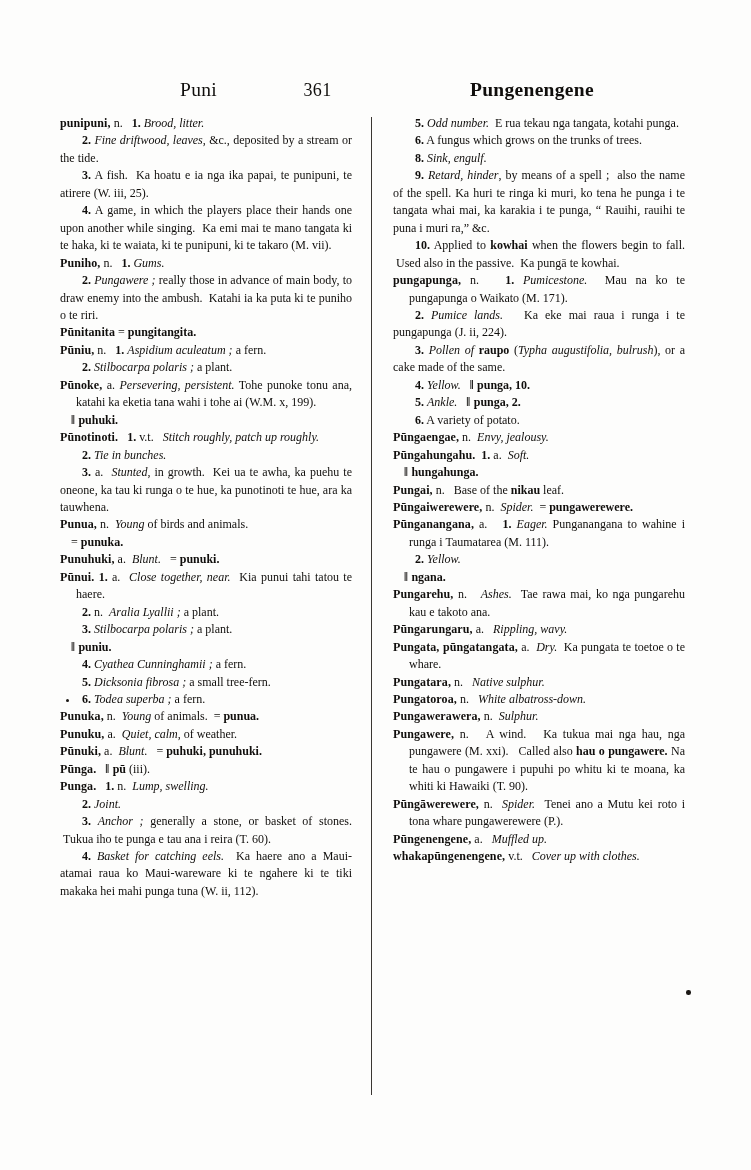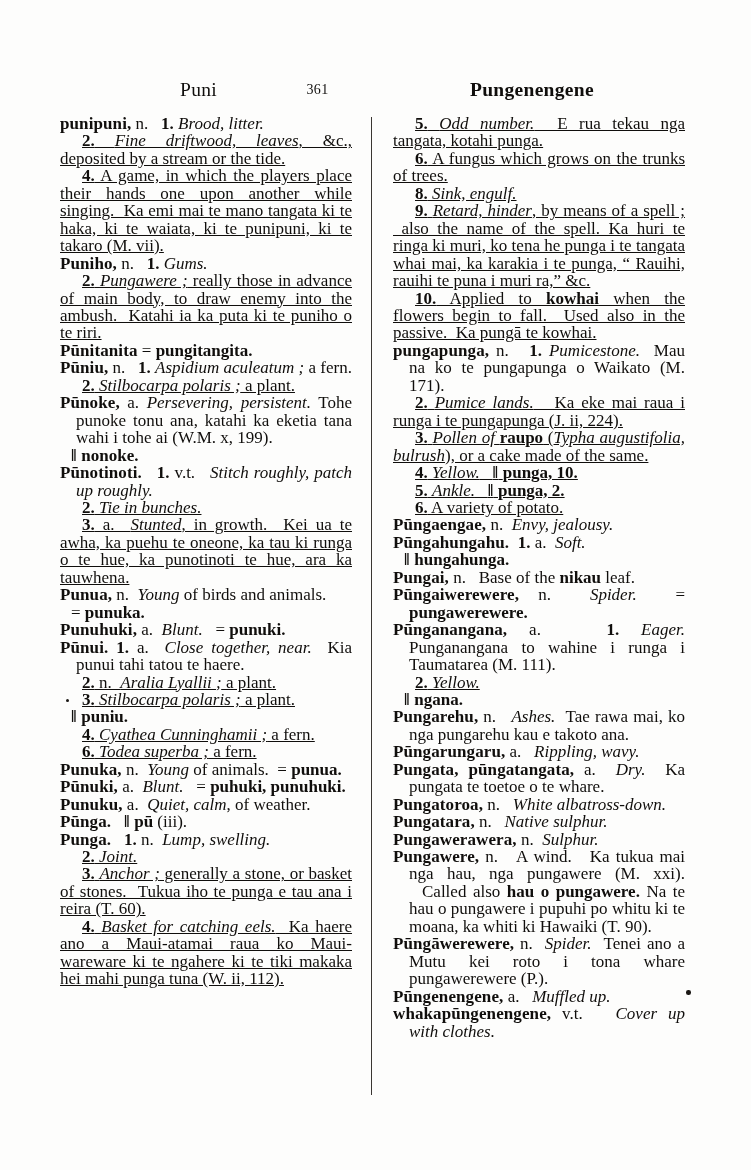--- a/index.html
+++ b/index.html
@@ -23,36 +23,36 @@
     left: 60px;
     top: 78px;
     width: 630px;
     height: 24px;
     display: flex;
     align-items: center;
     font-size: 19.5px;
     letter-spacing: 0.3px;
   }
   .rh-left   { width: 185px; text-align: left; padding-left: 120px; box-sizing: border-box; }
-  .rh-center { width: 145px; text-align: center; font-size: 14px; }
+  .rh-center { width: 145px; text-align: center; font-size: 18px; }
   .rh-right  { flex: 1; text-align: left; padding-left: 80px; box-sizing: border-box; font-weight: bold; }
 
   
   .columns {
     position: absolute;
     left: 60px;
     top: 115px;
     width: 632px;
     height: 980px;
     display: flex;
     align-items: flex-start;
   }
   .col {
     width: 292px;
-    font-size: 17px;
+    font-size: 12px;
     line-height: 17.45px;
     text-align: justify;
     text-justify: inter-word;
     hyphens: manual;
   }
   .col-left  { padding-right: 10px; }
   .col-right { padding-left: 12px; }
   .rule {
     width: 1px;
     align-self: stretch;
@@ -66,21 +66,20 @@
     margin: 0;
     text-indent: 0;
     padding-left: 16px;
   }
   .entry > .hw-first { margin-left: -16px; }
 
   .sense {
     margin: 0;
     padding-left: 0;
     text-indent: 22px;
-    text-decoration: underline;
   }
   .variant {
     margin: 0;
     text-indent: 11px;
   }
 
   
   .hw {
     font-weight: bold;
     letter-spacing: 0.1px;
@@ -107,43 +106,45 @@
   <div class="running-head">
     <span class="rh-left">Puni</span>
     <span class="rh-center">361</span>
     <span class="rh-right">Pungenengene</span>
   </div>
 
   <div class="columns">
     <div class="col col-left" id="colLeft">
         <p class="entry"><span class="hw hw-first">punipuni,</span> n. &nbsp;&nbsp;<span class="num">1.</span> <span class="it">Brood, litter.</span></p>
         <p class="sense"><span class="num">2.</span> <span class="it">Fine driftwood, leaves</span>, &amp;c., deposited by a stream or the tide.</p>
+        <p class="sense"><span class="num">3.</span> A fish. &nbsp;Ka hoatu e ia nga ika papai, te punipuni, te atirere (W. iii, 25).</p>
         <p class="sense"><span class="num">4.</span> A game, in which the players place their hands one upon another while singing. &nbsp;Ka emi mai te mano tangata ki te haka, ki te waiata, ki te punipuni, ki te takaro (M. vii).</p>
         <p class="entry"><span class="hw hw-first">Puniho,</span> n. &nbsp;&nbsp;<span class="num">1.</span> <span class="it">Gums.</span></p>
         <p class="sense"><span class="num">2.</span> <span class="it">Pungawere ;</span> really those in advance of main body, to draw enemy into the ambush. &nbsp;Katahi ia ka puta ki te puniho o te riri.</p>
         <p class="entry"><span class="hw hw-first">Pūnitanita</span> = <span class="bld">pungitangita.</span></p>
         <p class="entry"><span class="hw hw-first">Pūniu,</span> n. &nbsp;&nbsp;<span class="num">1.</span> <span class="it">Aspidium aculeatum ;</span> a fern.</p>
         <p class="sense"><span class="num">2.</span> <span class="it">Stilbocarpa polaris ;</span> a plant.</p>
         <p class="entry"><span class="hw hw-first">Pūnoke,</span> a. <span class="it">Persevering, persistent.</span> Tohe punoke tonu ana, katahi ka eketia tana wahi i tohe ai (W.M. x, 199).</p>
-        <p class="variant"><span class="bar">‖</span> <span class="bld">nonoke.</span></p>
+        <p class="variant"><span class="bar">‖</span> <span class="bld">puhuki.</span></p>
         <p class="entry"><span class="hw hw-first">Pūnotinoti.</span> &nbsp;&nbsp;<span class="num">1.</span> v.t. &nbsp;&nbsp;<span class="it">Stitch roughly, patch up roughly.</span></p>
         <p class="sense"><span class="num">2.</span> <span class="it">Tie in bunches.</span></p>
         <p class="sense"><span class="num">3.</span> a. &nbsp;<span class="it">Stunted</span>, in growth. &nbsp;Kei ua te awha, ka puehu te oneone, ka tau ki runga o te hue, ka punotinoti te hue, ara ka tauwhena.</p>
         <p class="entry"><span class="hw hw-first">Punua,</span> n. &nbsp;<span class="it">Young</span> of birds and animals.</p>
         <p class="variant">= <span class="bld">punuka.</span></p>
         <p class="entry"><span class="hw hw-first">Punuhuki,</span> a. &nbsp;<span class="it">Blunt.</span> &nbsp;&nbsp;= <span class="bld">punuki.</span></p>
         <p class="entry"><span class="hw hw-first">Pūnui.</span> <span class="num">1.</span> a. &nbsp;<span class="it">Close together, near.</span> &nbsp;Kia punui tahi tatou te haere.</p>
         <p class="sense"><span class="num">2.</span> n. &nbsp;<span class="it">Aralia Lyallii ;</span> a plant.</p>
         <p class="sense"><span class="num">3.</span> <span class="it">Stilbocarpa polaris ;</span> a plant.</p>
         <p class="variant"><span class="bar">‖</span> <span class="bld">puniu.</span></p>
         <p class="sense"><span class="num">4.</span> <span class="it">Cyathea Cunninghamii ;</span> a fern.</p>
+        <p class="sense"><span class="num">5.</span> <span class="it">Dicksonia fibrosa ;</span> a small tree-fern.</p>
         <p class="sense"><span class="num">6.</span> <span class="it">Todea superba ;</span> a fern.</p>
         <p class="entry"><span class="hw hw-first">Punuka,</span> n. &nbsp;<span class="it">Young</span> of animals. &nbsp;= <span class="bld">punua.</span></p>
+        <p class="entry"><span class="hw hw-first">Punuku,</span> a. &nbsp;<span class="it">Quiet, calm</span>, of weather.</p>
         <p class="entry"><span class="hw hw-first">Pūnuki,</span> a. &nbsp;<span class="it">Blunt.</span> &nbsp;&nbsp;= <span class="bld">puhuki, punuhuki.</span></p>
-        <p class="entry"><span class="hw hw-first">Punuku,</span> a. &nbsp;<span class="it">Quiet, calm</span>, of weather.</p>
         <p class="entry"><span class="hw hw-first">Pūnga.</span> &nbsp;&nbsp;<span class="bar">‖</span> <span class="bld">pū</span> (iii).</p>
         <p class="entry"><span class="hw hw-first">Punga.</span> &nbsp;&nbsp;<span class="num">1.</span> n. &nbsp;<span class="it">Lump, swelling.</span></p>
         <p class="sense"><span class="num">2.</span> <span class="it">Joint.</span></p>
         <p class="sense"><span class="num">3.</span> <span class="it">Anchor ;</span> generally a stone, or basket of stones. &nbsp;Tukua iho te punga e tau ana i reira (T. 60).</p>
         <p class="sense"><span class="num">4.</span> <span class="it">Basket for catching eels.</span> &nbsp;Ka haere ano a Maui-atamai raua ko Maui-wareware ki te ngahere ki te tiki makaka hei mahi punga tuna (W. ii, 112).</p>
       </div>
     <div class="rule"></div>
     <div class="col col-right" id="colRight">
         <p class="sense"><span class="num">5.</span> <span class="it">Odd number.</span> &nbsp;E rua tekau nga tangata, kotahi punga.</p>
         <p class="sense"><span class="num">6.</span> A fungus which grows on the trunks of trees.</p>
@@ -160,22 +161,22 @@
         <p class="entry"><span class="hw hw-first">Pūngahungahu.</span> &nbsp;<span class="num">1.</span> a. &nbsp;<span class="it">Soft.</span></p>
         <p class="variant"><span class="bar">‖</span> <span class="bld">hungahunga.</span></p>
         <p class="entry"><span class="hw hw-first">Pungai,</span> n. &nbsp;&nbsp;Base of the <span class="bld">nikau</span> leaf.</p>
         <p class="entry"><span class="hw hw-first">Pūngaiwerewere,</span> n. &nbsp;<span class="it">Spider.</span> &nbsp;= <span class="bld">pungawerewere.</span></p>
         <p class="entry"><span class="hw hw-first">Pūnganangana,</span> a. &nbsp;&nbsp;<span class="num">1.</span> <span class="it">Eager.</span> Punganangana to wahine i runga i Taumatarea (M. 111).</p>
         <p class="sense"><span class="num">2.</span> <span class="it">Yellow.</span></p>
         <p class="variant"><span class="bar">‖</span> <span class="bld">ngana.</span></p>
         <p class="entry"><span class="hw hw-first">Pungarehu,</span> n. &nbsp;&nbsp;<span class="it">Ashes.</span> &nbsp;Tae rawa mai, ko nga pungarehu kau e takoto ana.</p>
         <p class="entry"><span class="hw hw-first">Pūngarungaru,</span> a. &nbsp;&nbsp;<span class="it">Rippling, wavy.</span></p>
         <p class="entry"><span class="hw hw-first">Pungata, pūngatangata,</span> a. &nbsp;<span class="it">Dry.</span> &nbsp;Ka pungata te toetoe o te whare.</p>
+        <p class="entry"><span class="hw hw-first">Pungatara,</span> n. &nbsp;&nbsp;<span class="it">Native sulphur.</span></p>
         <p class="entry"><span class="hw hw-first">Pungatoroa,</span> n. &nbsp;&nbsp;<span class="it">White albatross-down.</span></p>
-        <p class="entry"><span class="hw hw-first">Pungatara,</span> n. &nbsp;&nbsp;<span class="it">Native sulphur.</span></p>
         <p class="entry"><span class="hw hw-first">Pungawerawera,</span> n. &nbsp;<span class="it">Sulphur.</span></p>
         <p class="entry"><span class="hw hw-first">Pungawere,</span> n. &nbsp;&nbsp;A wind. &nbsp;&nbsp;Ka tukua mai nga hau, nga pungawere (M. xxi). &nbsp;&nbsp;Called also <span class="bld">hau o pungawere.</span> Na te hau o pungawere i pupuhi po whitu ki te moana, ka whiti ki Hawaiki (T. 90).</p>
         <p class="entry"><span class="hw hw-first">Pūngāwerewere,</span> n. &nbsp;<span class="it">Spider.</span> &nbsp;Tenei ano a Mutu kei roto i tona whare pungawerewere (P.).</p>
         <p class="entry"><span class="hw hw-first">Pūngenengene,</span> a. &nbsp;&nbsp;<span class="it">Muffled up.</span></p>
         <p class="entry"><span class="hw hw-first">whakapūngenengene,</span> v.t. &nbsp;&nbsp;<span class="it">Cover up with clothes.</span></p>
       </div>
   </div>
 
   <div class="speck speck-a"></div>
   <div class="speck speck-b"></div>

